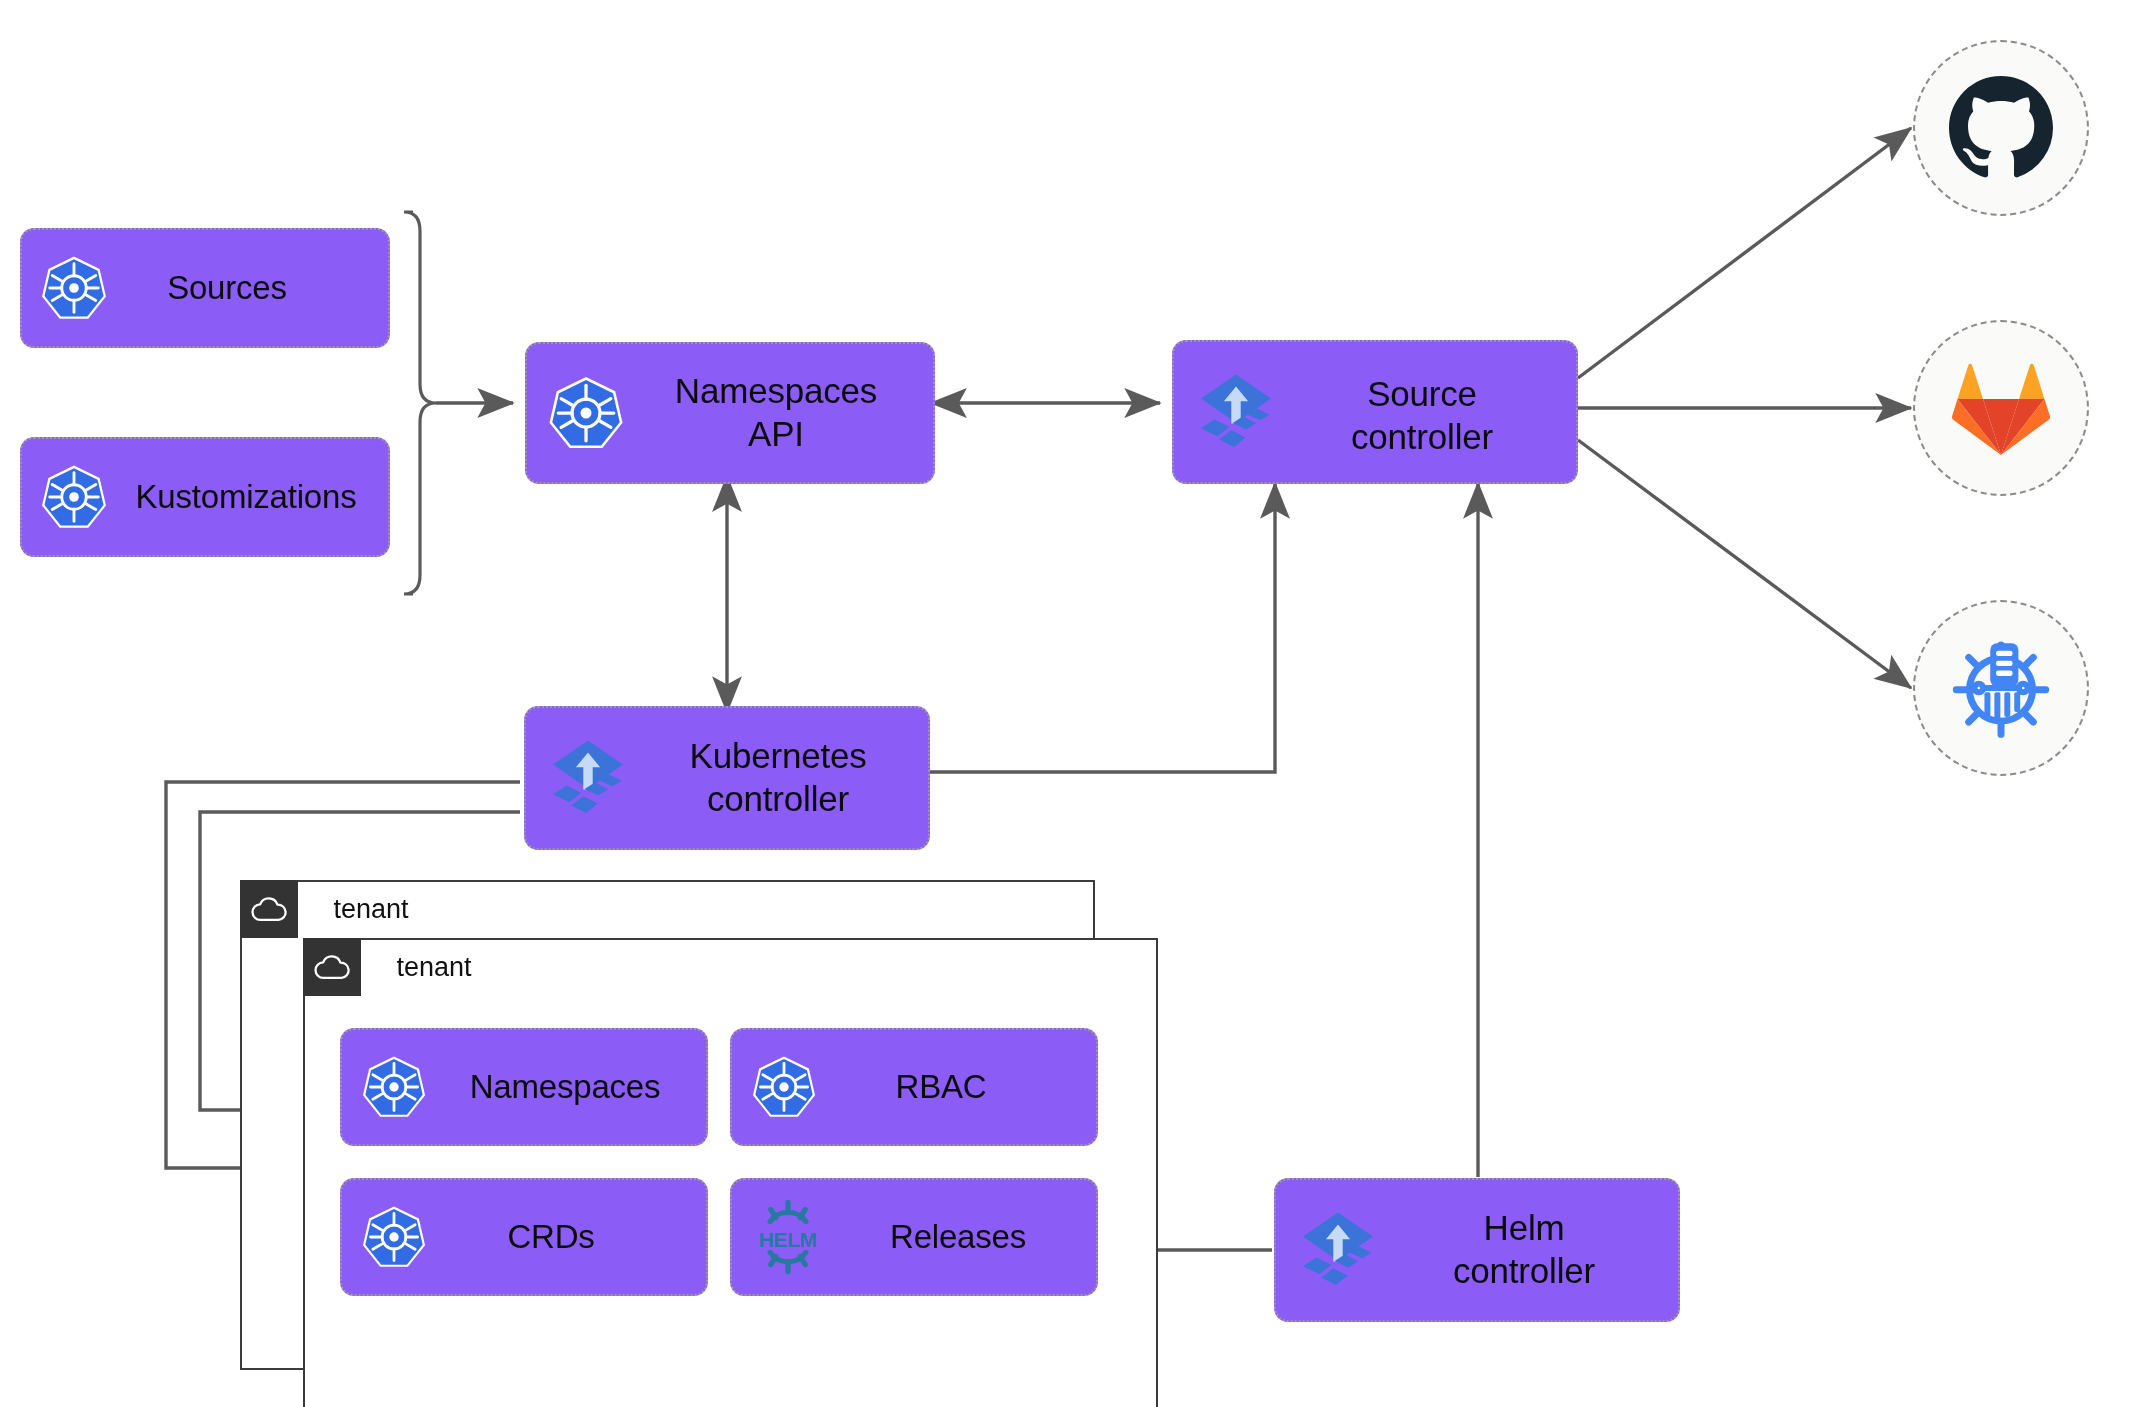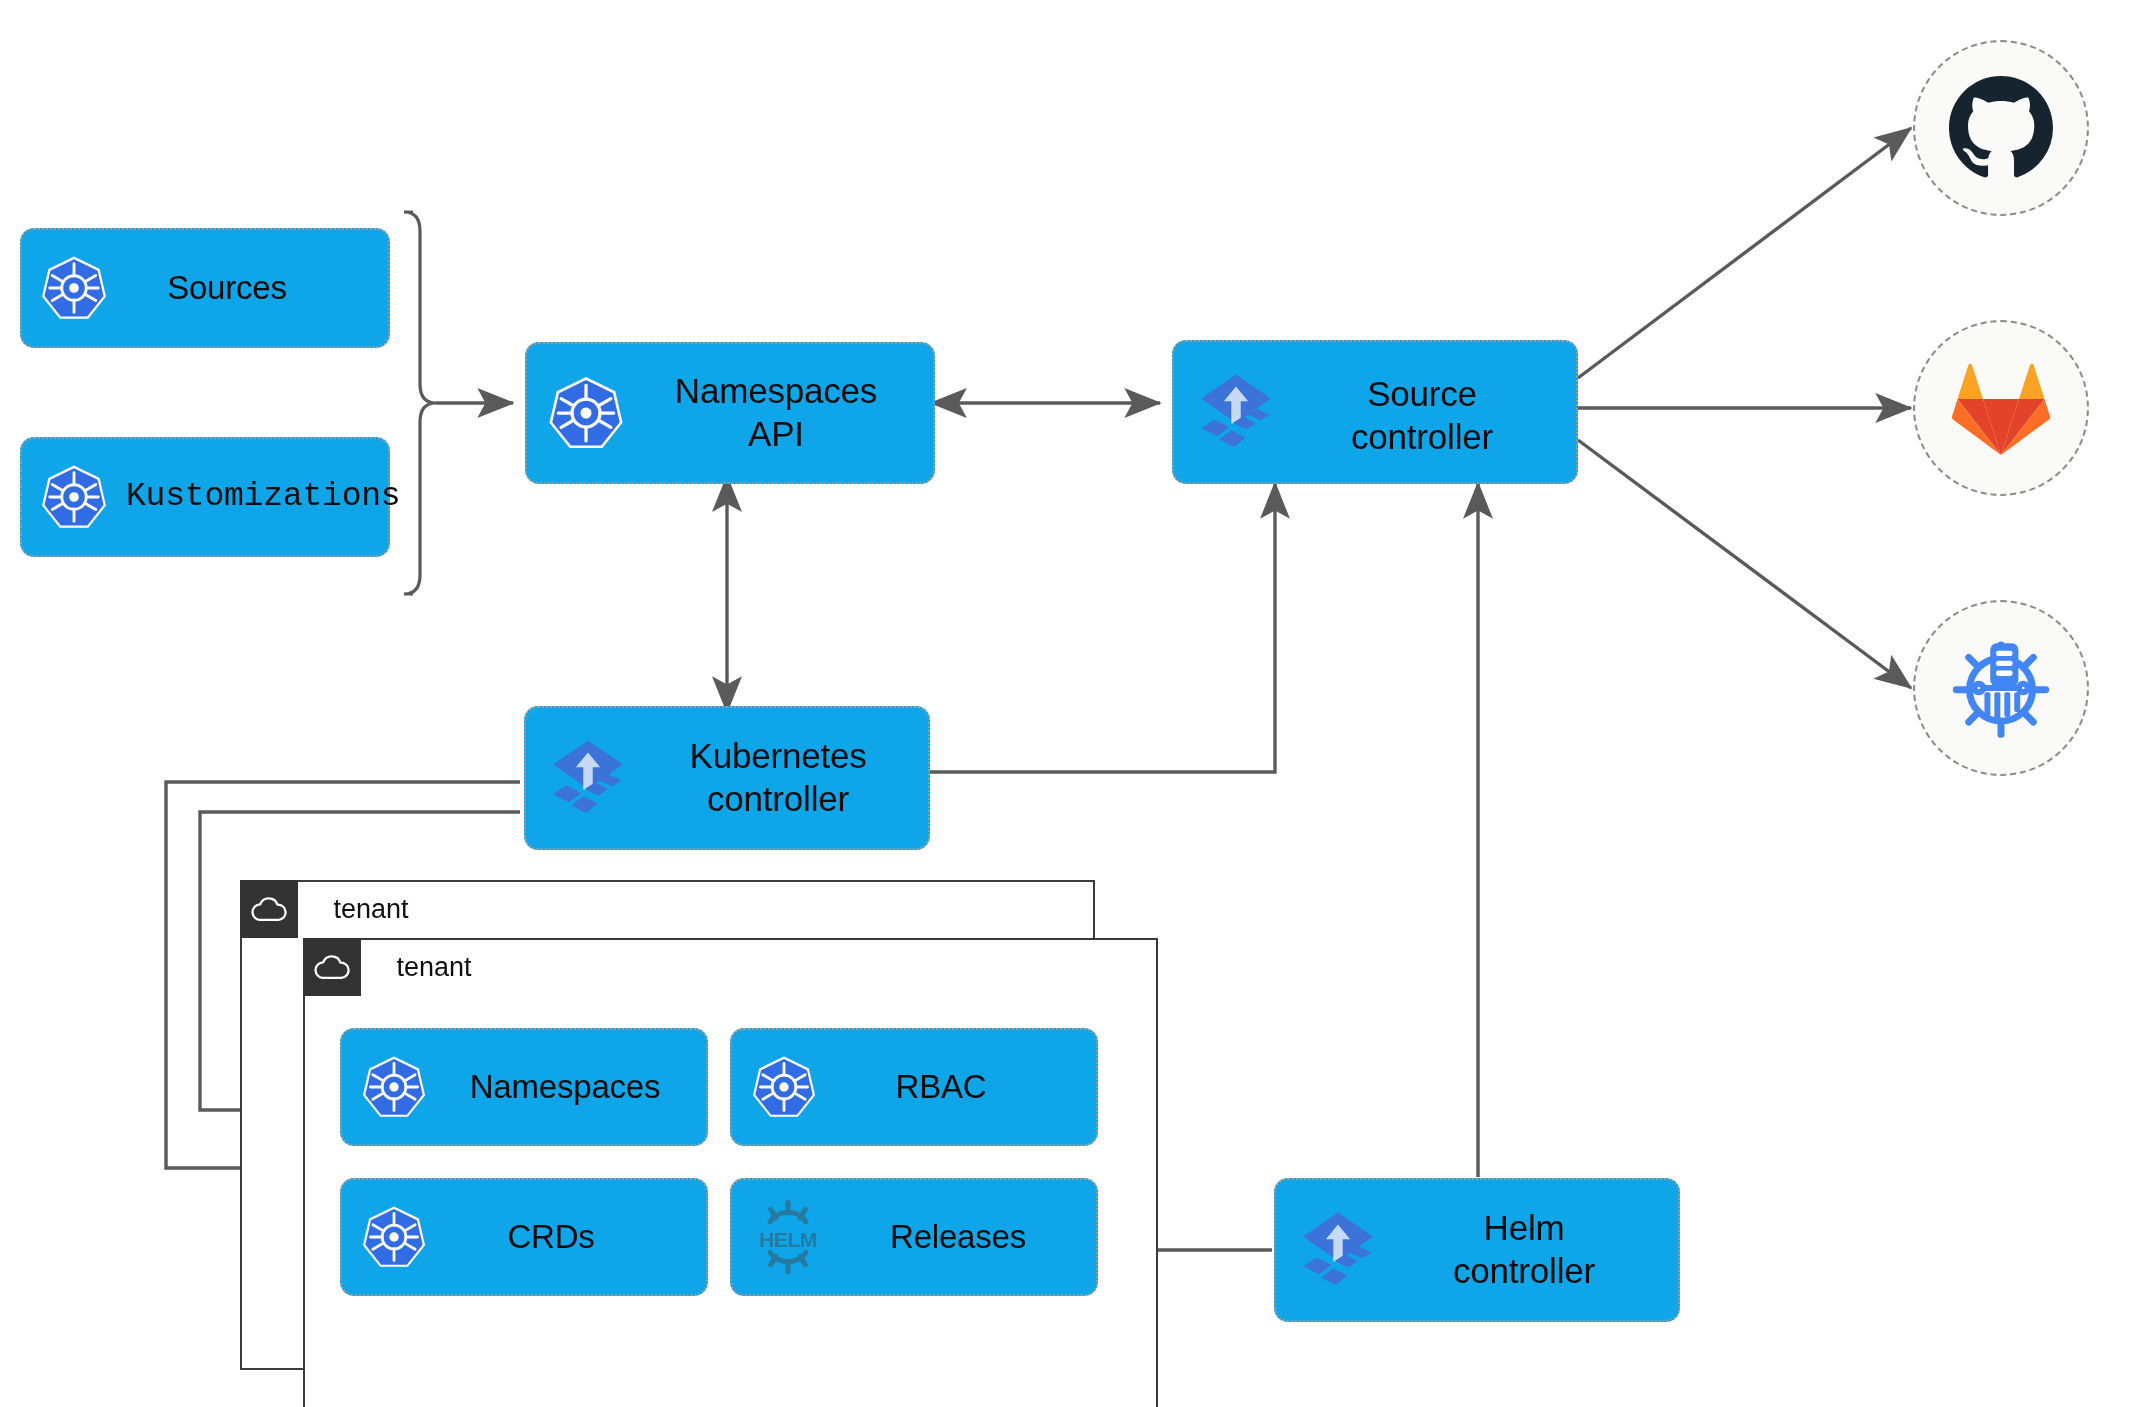--- a/index.html
+++ b/index.html
@@ -24,21 +24,21 @@
     left: 0; top: 0;
     width: 2144px;
     height: 1407px;
     pointer-events: none;
   }
 
   
   .node {
     position: absolute;
     box-sizing: border-box;
-    background: #0ea5e9;
+    background: #8b5cf6;
     border: 2.5px dotted #9b9b9b;
     border-radius: 14px;
     display: flex;
     align-items: center;
     z-index: 5;
   }
   .node .ico {
     flex: 0 0 auto;
     display: flex;
     align-items: center;
@@ -168,21 +168,21 @@
           <path d="M42.4 26 L51.9 20.5"></path>
           <path d="M20.8 32 L9.8 32"></path>
           <path d="M43.2 32 L54.2 32"></path>
         </g>
         <circle cx="32" cy="32" r="4.4" fill="#ffffff"></circle>
       </svg>
     </span>
     <span class="lbl" style="padding-right:60px;">Sources</span>
   </div>
 
-  <div class="node chip" style="left:20px; top:437px; width:370px; height:120px;font-family:Liberation Mono, monospace;">
+  <div class="node chip" style="left:20px; top:437px; width:370px; height:120px;">
     <span class="ico" style="width:104px;">
       <svg width="70" height="70" viewBox="0 0 64 64" aria-hidden="true">
         <path d="M32 3.2 L55.4 14.6 L61.2 39.8 L45.1 60 L18.9 60 L2.8 39.8 L8.6 14.6 Z" fill="#ffffff"></path>
         <path d="M32 5.6 L53.6 16.2 L59 39.4 L44.1 58 L19.9 58 L5 39.4 L10.4 16.2 Z" fill="#326CE5"></path>
         <g stroke="#ffffff" stroke-width="2.6" fill="none" stroke-linecap="round">
           <circle cx="32" cy="32" r="11.2"></circle>
           <path d="M32 20.8 L32 9.8"></path>
             <path d="M32 43.2 L32 54.2"></path>
           <path d="M21.6 26 L12.1 20.5"></path>
             <path d="M42.4 38 L51.9 43.5"></path>

